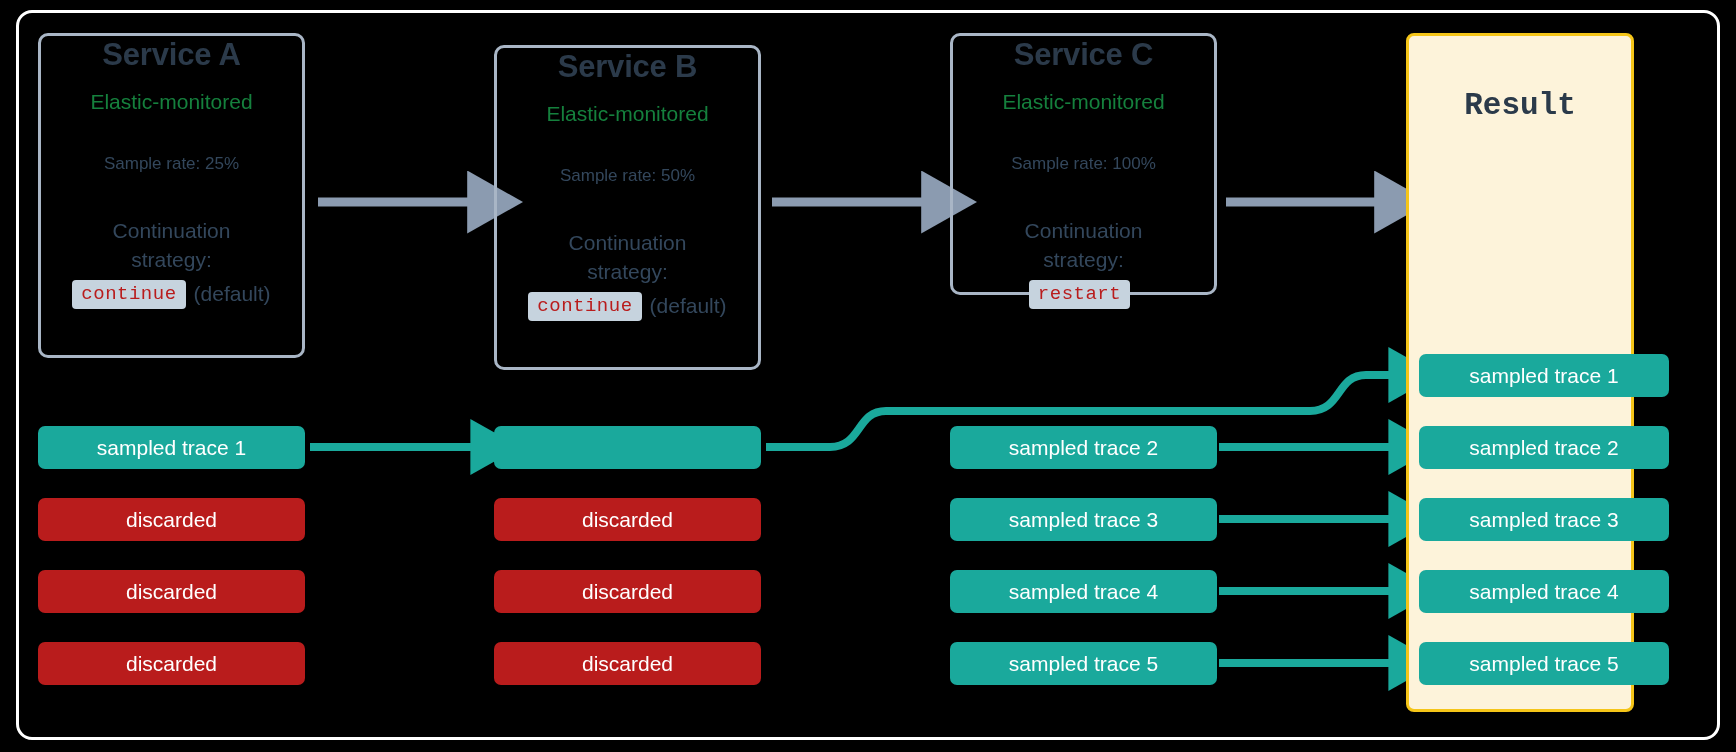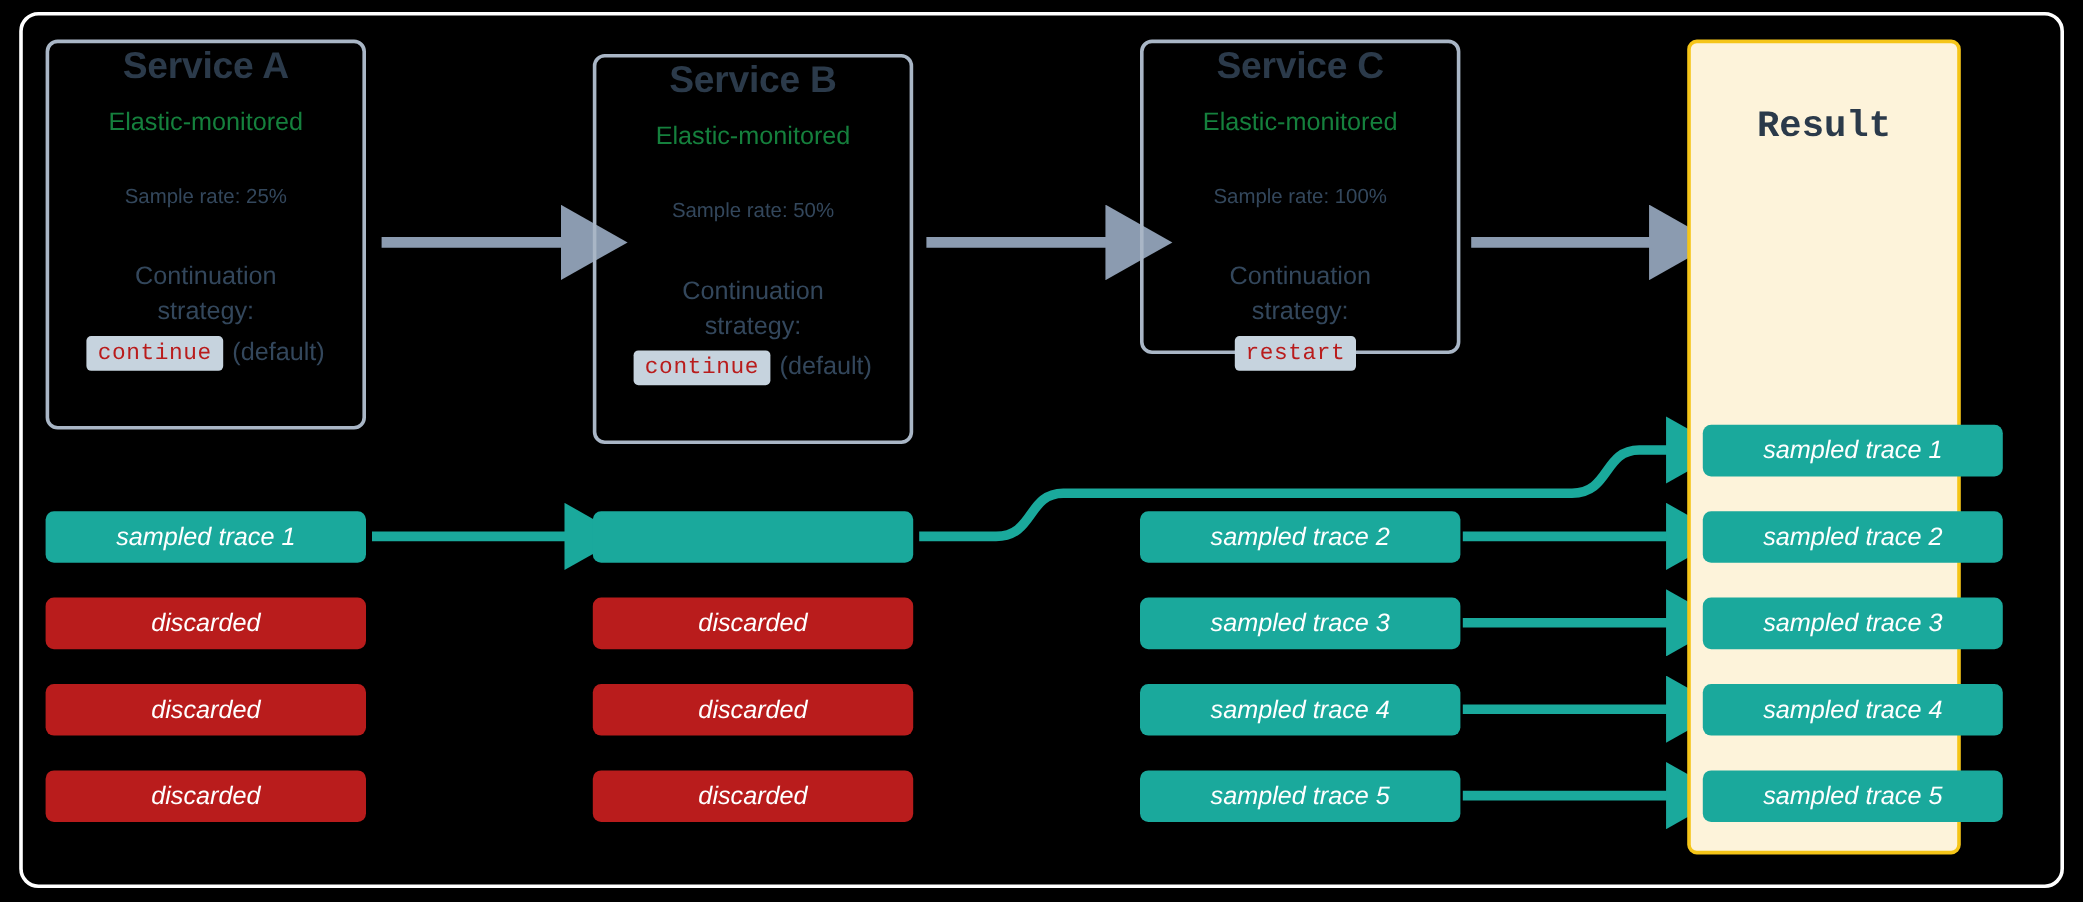--- a/index.html
+++ b/index.html
@@ -115,21 +115,20 @@
     box-sizing: border-box;
     height: 43px;
     border-radius: 7px;
     display: flex;
     align-items: center;
     justify-content: center;
     color: #ffffff;
     font-size: 21px;
     line-height: 1;
     white-space: nowrap;
-    font-style: italic;
   }
   .pill.sampled { background: #1aa99c; }
   .pill.discarded { background: #b91c1c; justify-content: center; }
 
   
   .arrow-svg {
     position: absolute;
     left: 0;
     top: 0;
     width: 1736px;

